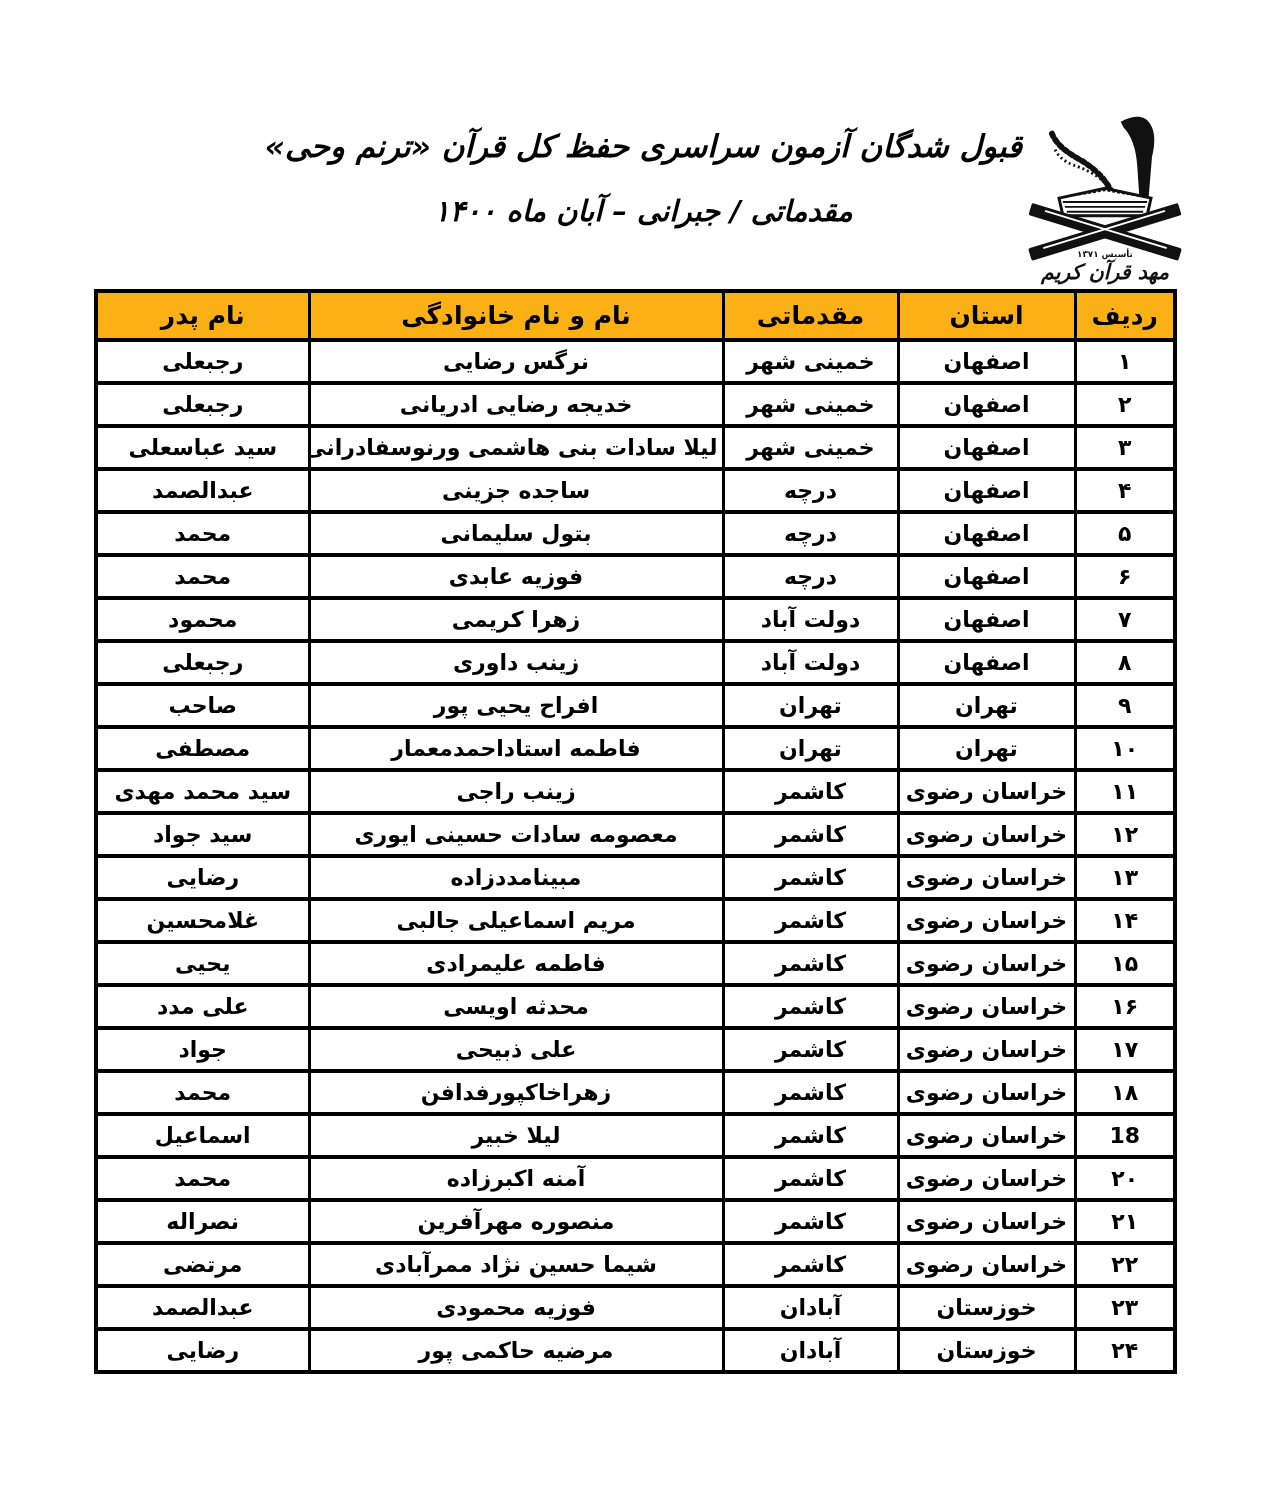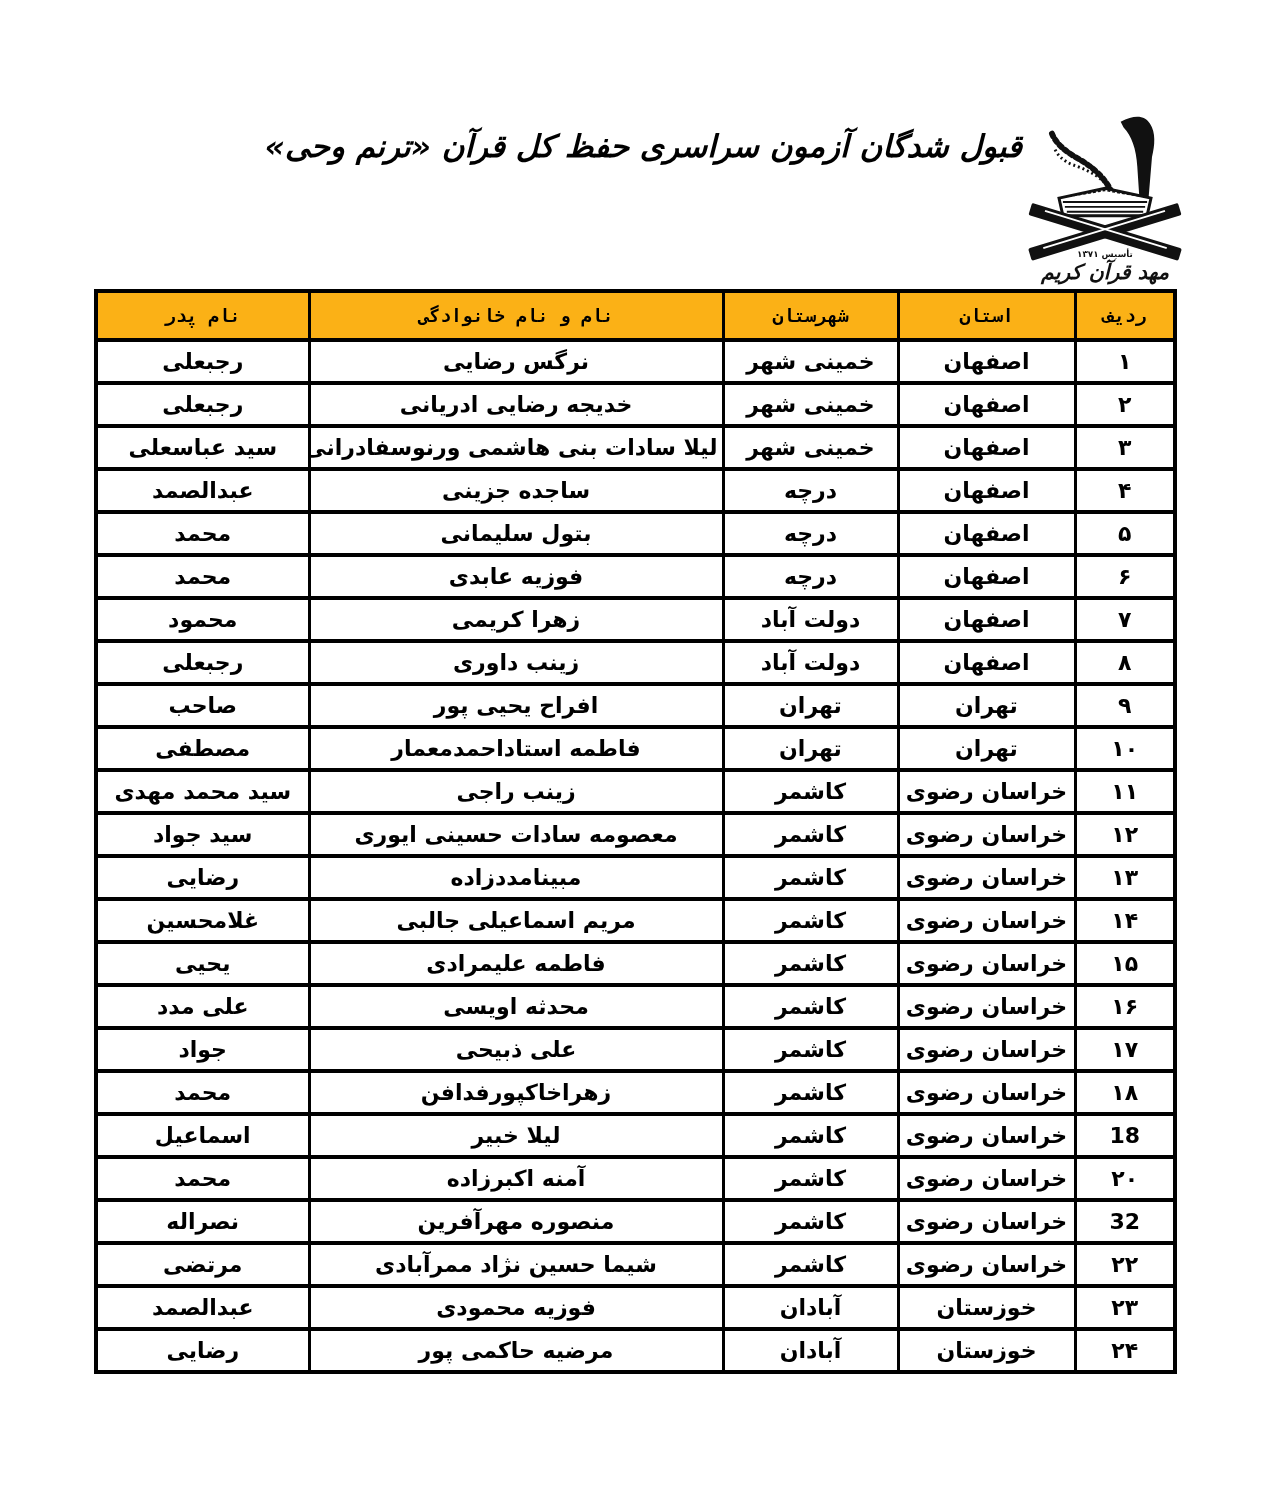--- a/index.html
+++ b/index.html
@@ -46,21 +46,21 @@
   }
   table.results { border-width:4px; }
   table.results th, table.results td {
     border-top-width:4px; border-bottom-width:4px;
     text-align:center; vertical-align:middle;
     overflow:hidden; white-space:nowrap;
   }
   table.results th {
     background:var(--header-bg);
     height:49px;
-    font-size:18px; font-weight:bold;font-family:Liberation Mono, monospace;
+    font-size:25px; font-weight:bold;
   }
   table.results td {
     height:43px;
     font-size:22px; font-weight:bold;
     padding:0 4px;
   }
   col.c-row    { width:100px; }
   col.c-prov   { width:177px; }
   col.c-county { width:175px; }
   col.c-name   { width:414px; }
@@ -72,20 +72,21 @@
   .logo .estab  { font-size:9px; font-weight:bold; }
 </style>
 </head>
 <body>
 
 <div class="page">
 
   <div class="doc-header">
     <div class="titles">
       <h1 class="title-line1">قبول شدگان آزمون سراسری حفظ کل قرآن «ترنم وحی»</h1>
+      <h2 class="title-line2">مقدماتی / جبرانی – آبان ماه ۱۴۰۰</h2>
     </div>
 
     <svg class="logo" viewBox="0 0 170 190" aria-hidden="true">
 
       <g>
         <path d="M101,14 C116,6 126,8 131,16 C137,25 136,38 133,50 L129,98 C128,106 124,110 121,105 L118,60 C117,42 112,28 104,20 Z" fill="#111"></path>
       </g>
 
       <g fill="none" stroke="#111">
         <path d="M92,86 C84,70 72,60 58,52 C44,44 34,36 30,24" stroke-width="6" stroke-linecap="round" stroke-dasharray="3 4"></path>
@@ -114,21 +115,21 @@
       <col class="c-row">
         <col class="c-prov">
         <col class="c-county">
         <col class="c-name">
         <col class="c-father">
     </colgroup>
     <thead>
       <tr>
         <th>ردیف</th>
         <th>استان</th>
-        <th>شهرستان</th>
+        <th>مقدماتی</th>
         <th>نام و نام خانوادگی</th>
         <th>نام پدر</th>
       </tr>
     </thead>
     <tbody>
         <tr>
           <td>۱</td>
           <td>اصفهان</td>
           <td>خمینی شهر</td>
           <td>نرگس رضایی</td>
@@ -261,21 +262,21 @@
           <td>اسماعیل</td>
         </tr>
         <tr>
           <td>۲۰</td>
           <td>خراسان رضوی</td>
           <td>کاشمر</td>
           <td>آمنه اکبرزاده</td>
           <td>محمد</td>
         </tr>
         <tr>
-          <td>32</td>
+          <td>۲۱</td>
           <td>خراسان رضوی</td>
           <td>کاشمر</td>
           <td>منصوره مهرآفرین</td>
           <td>نصراله</td>
         </tr>
         <tr>
           <td>۲۲</td>
           <td>خراسان رضوی</td>
           <td>کاشمر</td>
           <td>شیما حسین نژاد ممرآبادی</td>

